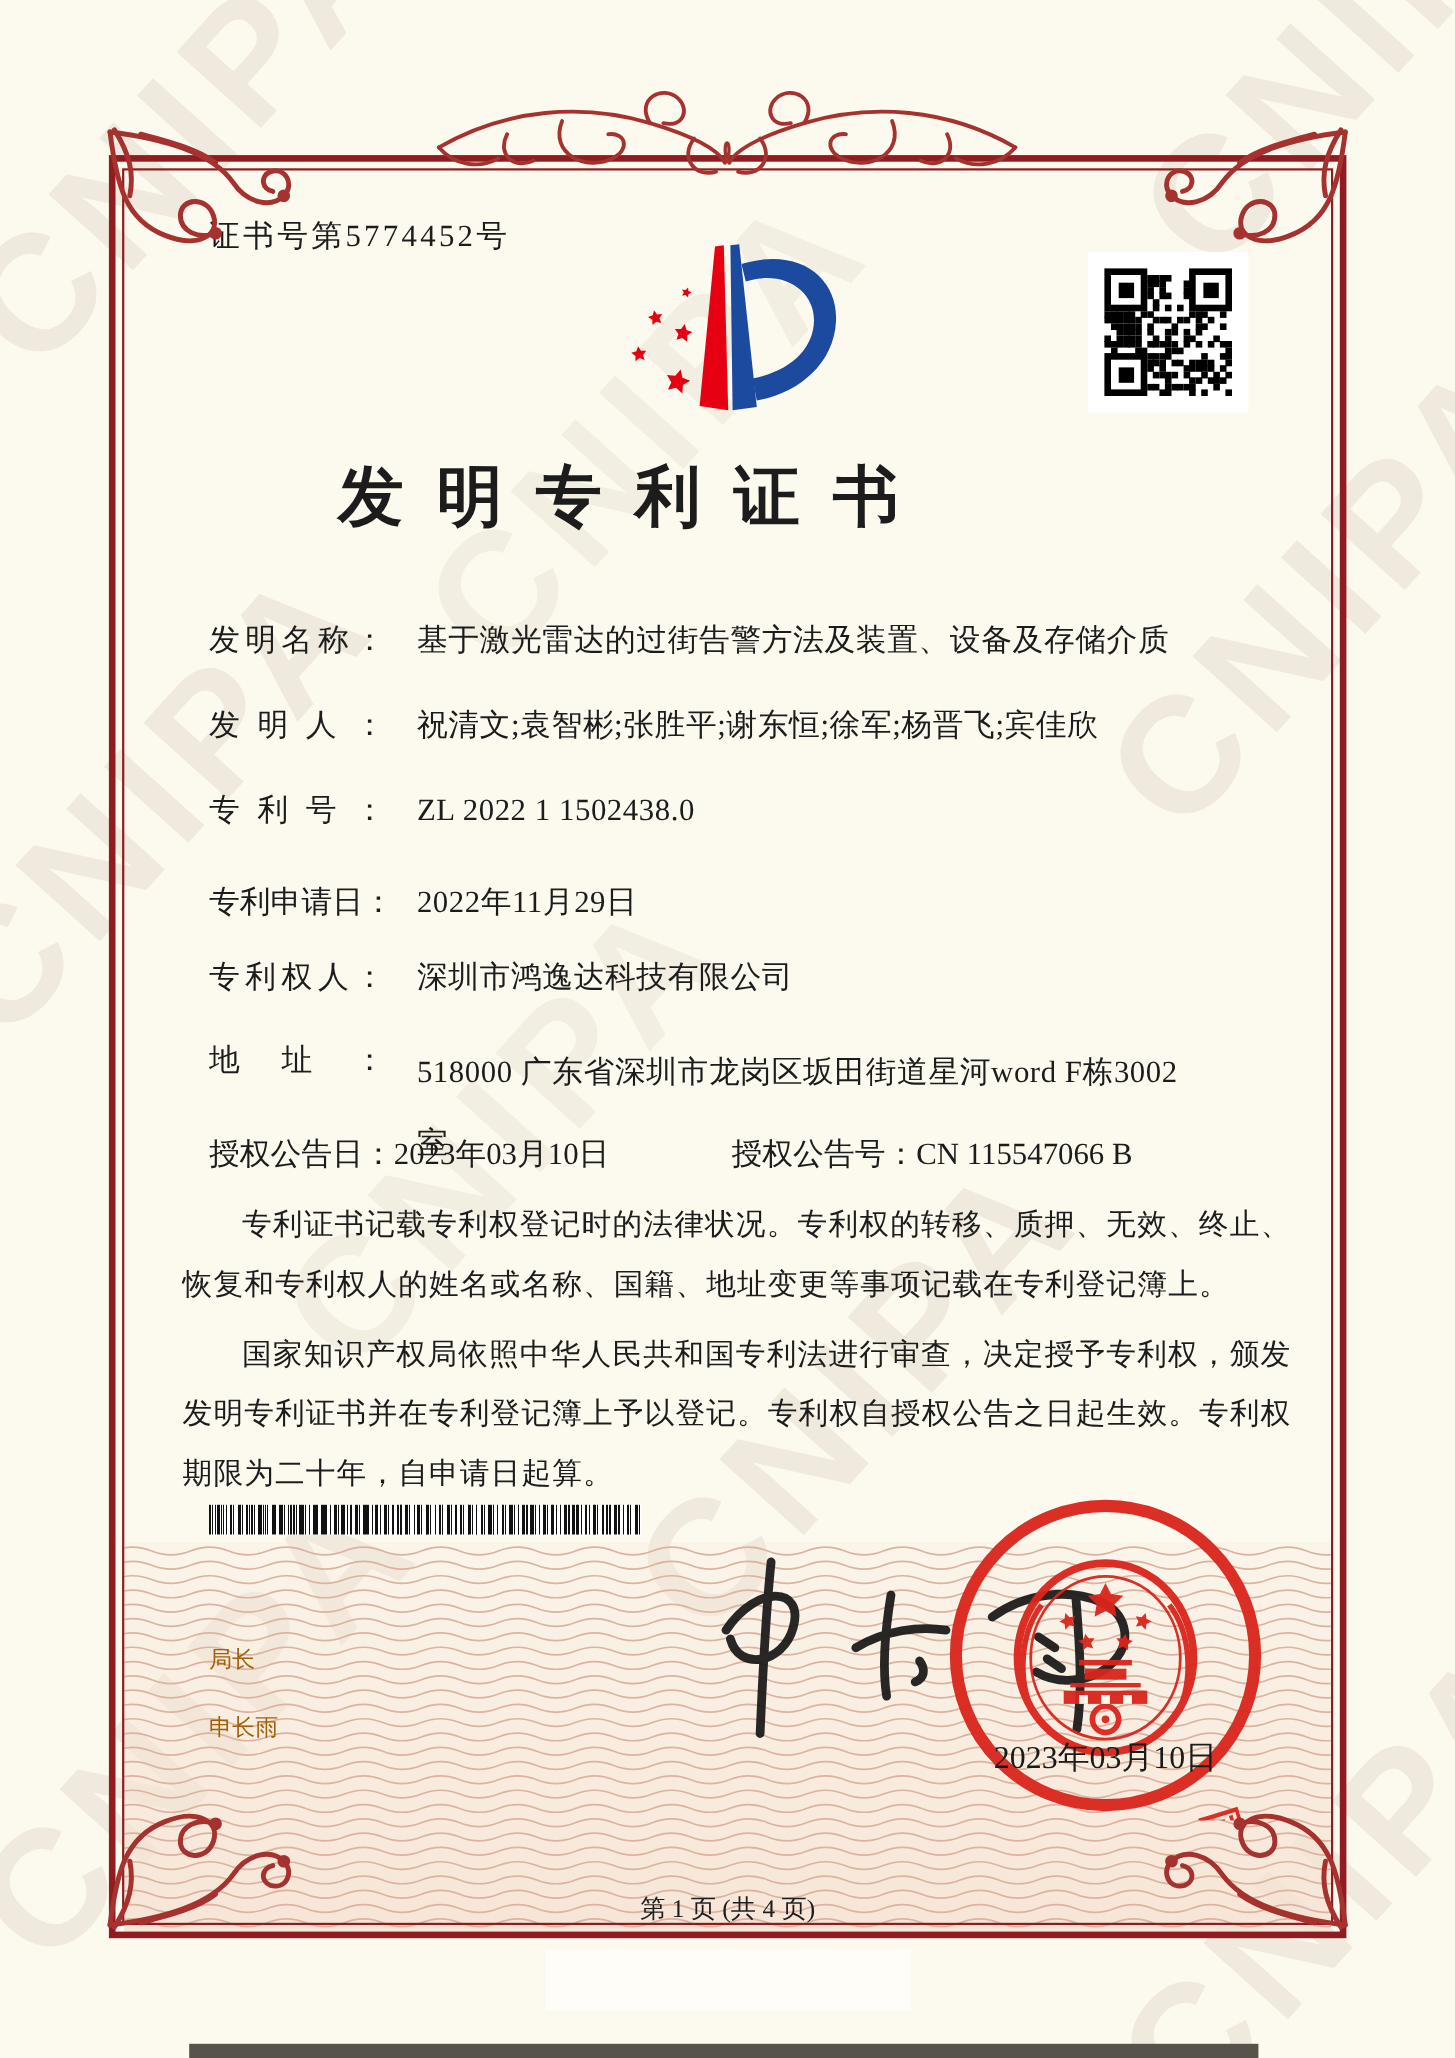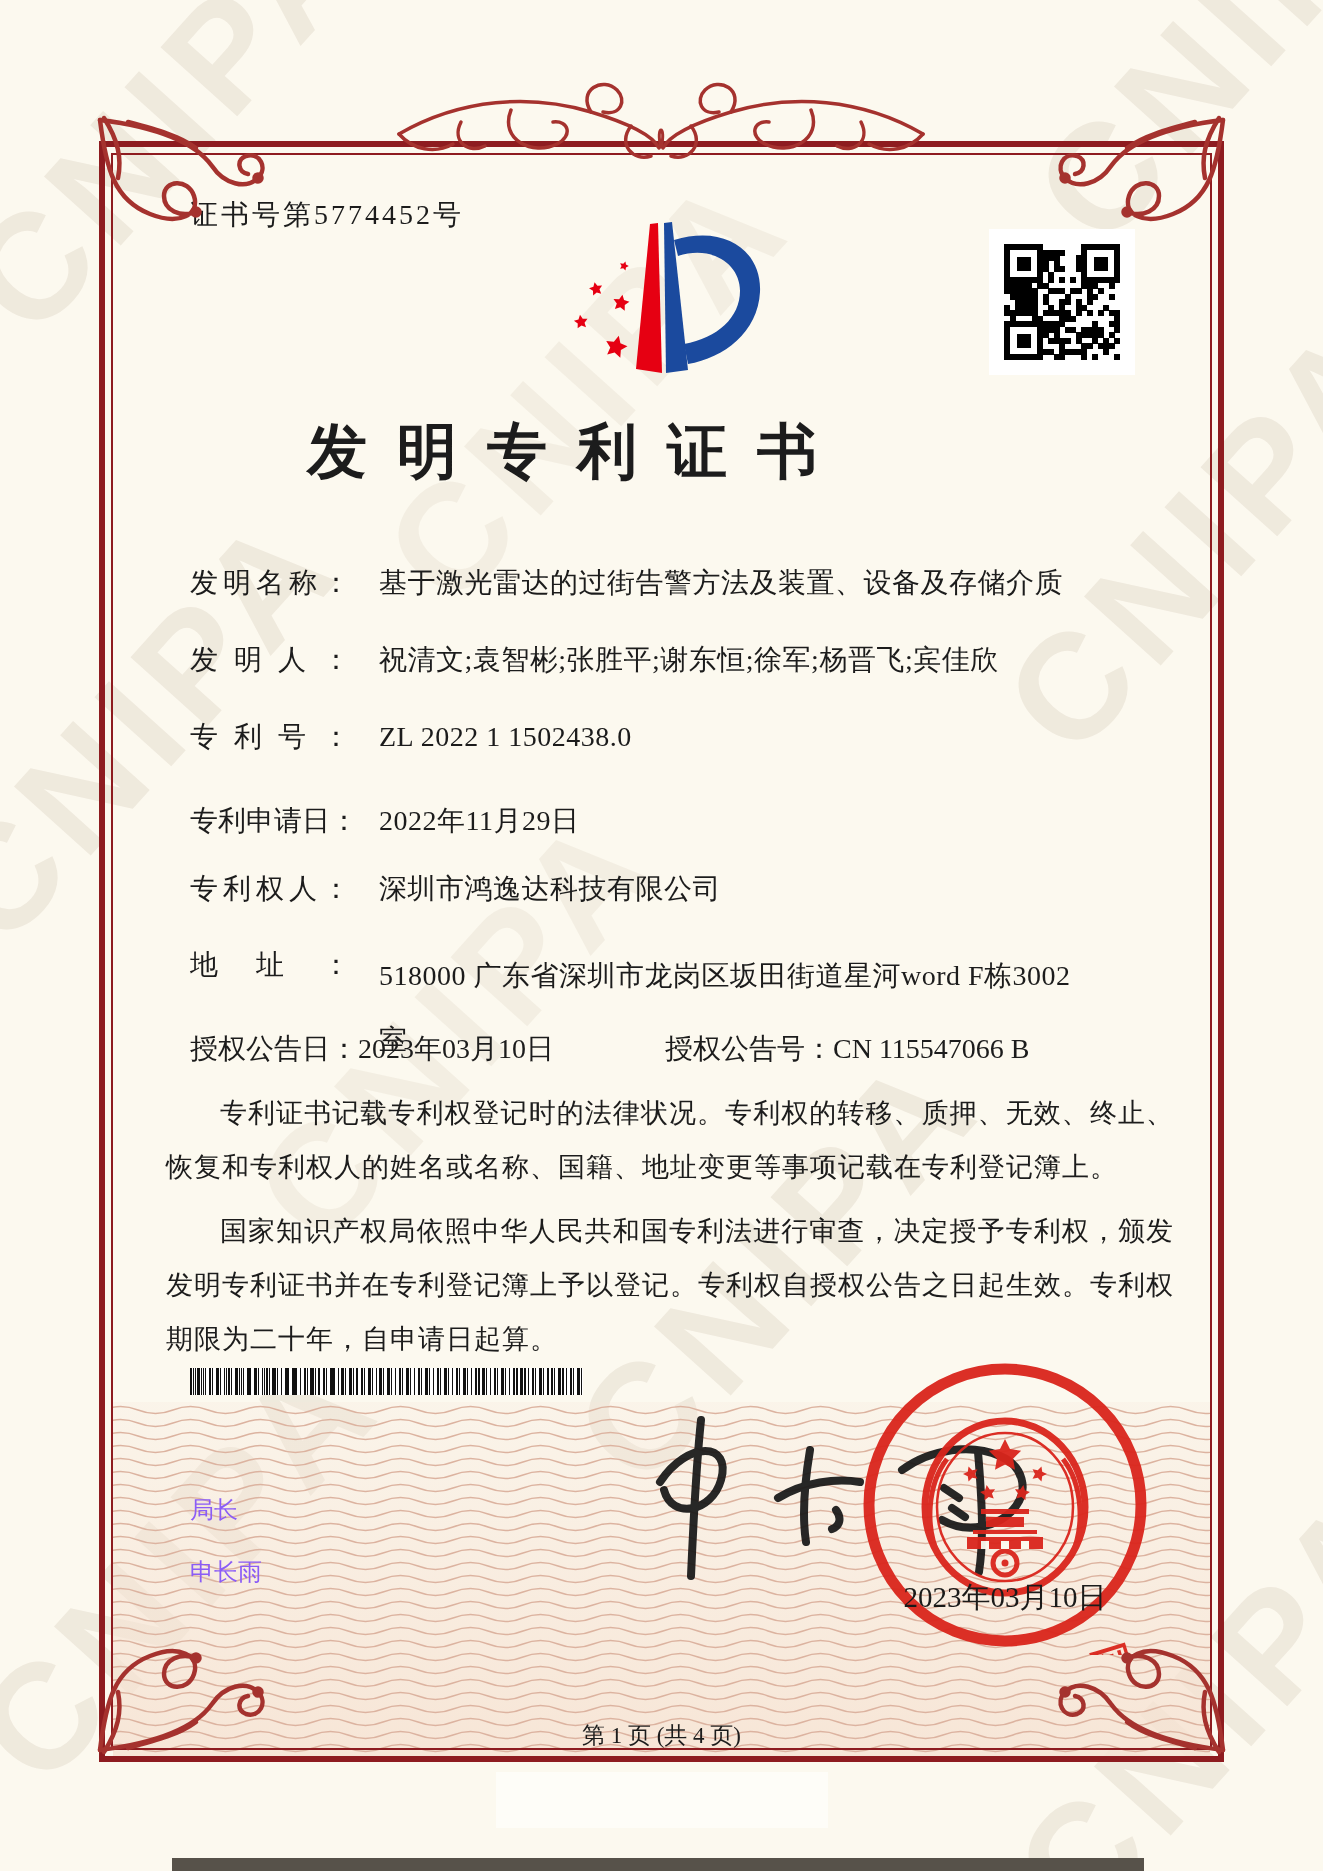--- a/index.html
+++ b/index.html
@@ -42,21 +42,21 @@
   .body-text{position:absolute;left:166px;top:1086px;width:1008px;font-size:27px;
              line-height:54px;text-align:justify;z-index:3;}
   .body-text p{margin:0 0 10px 0;text-indent:54px;letter-spacing:1px;}
   
   .barcode{position:absolute;left:190px;top:1368px;width:393px;height:27px;z-index:3;background:#fff;
     background-image:
       repeating-linear-gradient(90deg,#111 0 2px,transparent 2px 3px,#111 3px 4px,transparent 4px 7px,#111 7px 10px,transparent 10px 11px,#111 11px 12px,transparent 12px 15px,#111 15px 16px,transparent 16px 19px),
       repeating-linear-gradient(90deg,transparent 0 5px,#111 5px 6px,transparent 6px 13px,#111 13px 14px,transparent 14px 23px);}
   
   .signer{position:absolute;left:190px;z-index:3;font-family:Liberation Sans, sans-serif;
-          font-size:24px;font-weight:500;color:#8b5cf6;}
+          font-size:21px;font-weight:500;color:#a16207;}
   .signer.t1{top:1494px}.signer.t2{top:1556px}
   .autograph{position:absolute;left:600px;top:1408px;width:500px;height:190px;z-index:3;}
   
   .seal{position:absolute;left:855px;top:1355px;width:300px;height:300px;z-index:5;opacity:.95;}
   
   .pageno{position:absolute;left:0;top:1720px;width:1323px;text-align:center;font-size:23px;z-index:3;}
   .notepatch{position:absolute;left:496px;top:1772px;width:332px;height:56px;background:#fefdf8;z-index:2;}
   .note{position:absolute;left:0;top:1780px;width:1323px;text-align:center;font-size:28px;
         letter-spacing:6px;z-index:3;}
   .page-shadow{position:absolute;left:172px;top:1858px;width:972px;height:13px;background:#57524a;z-index:1;}

